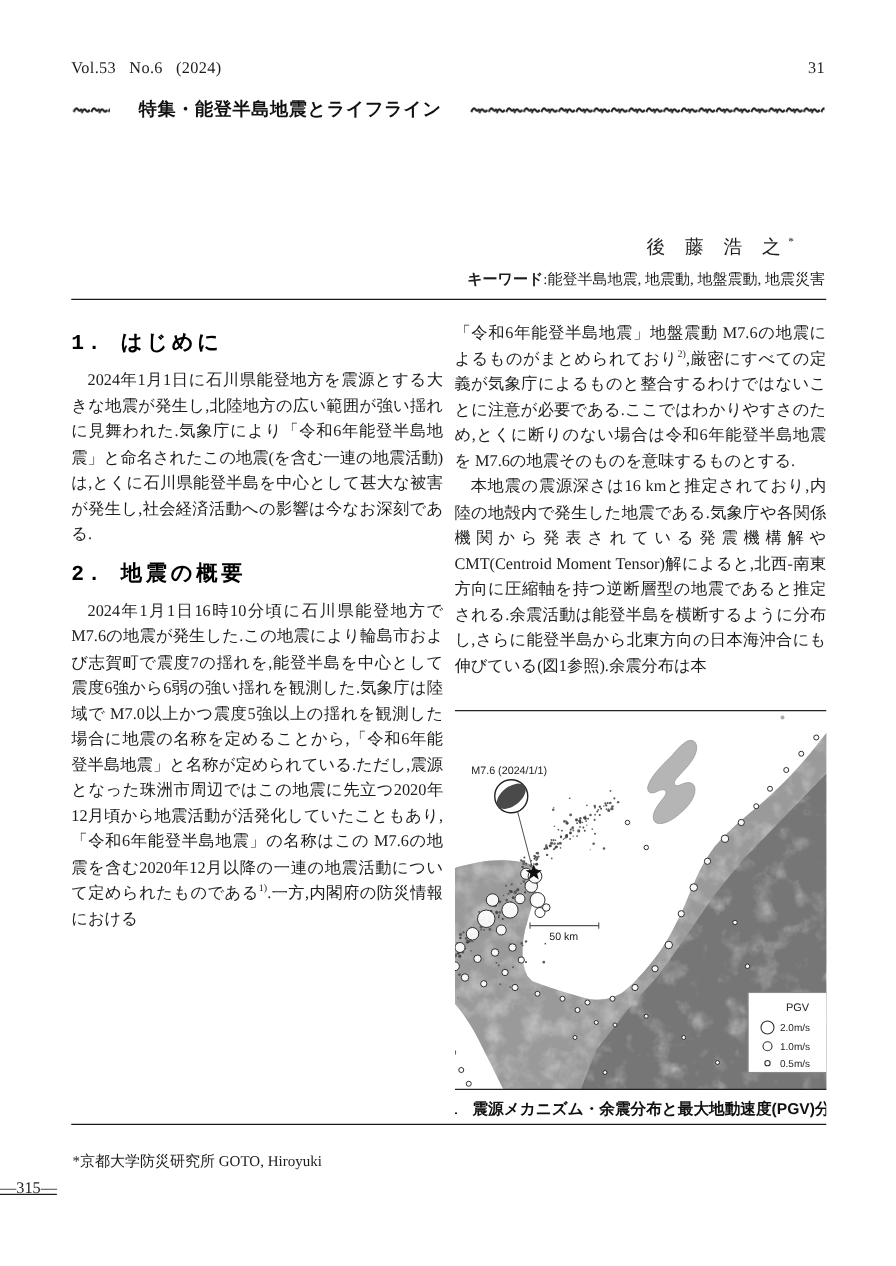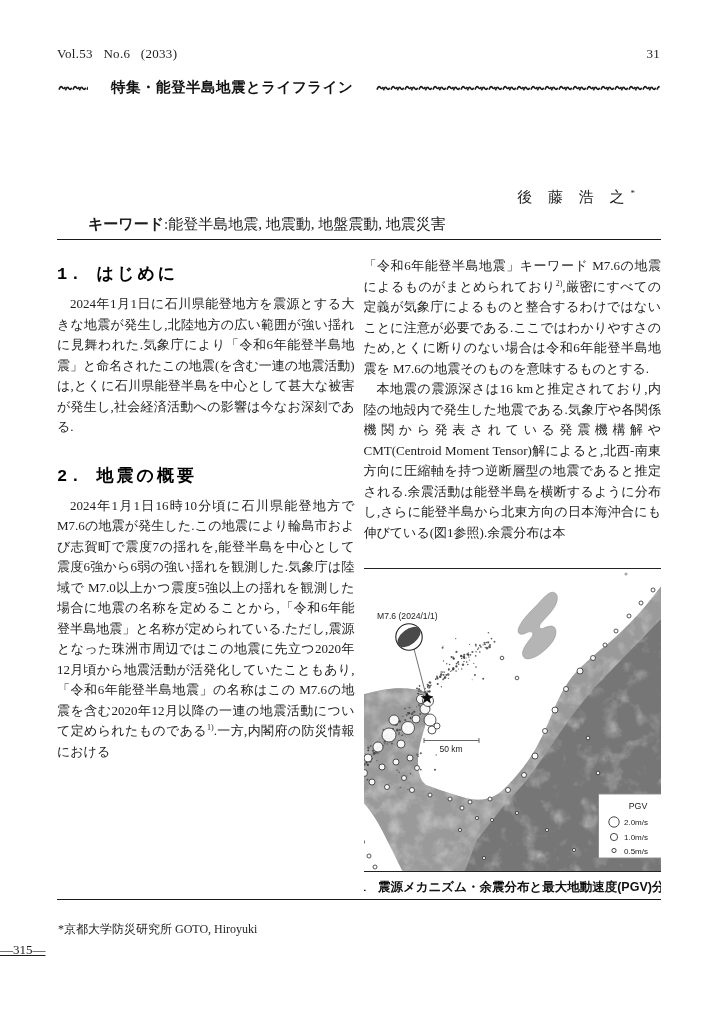--- a/index.html
+++ b/index.html
@@ -14,30 +14,30 @@
   .feature-row{position:absolute;top:78px;left:58px;right:57px;height:18px;display:flex;align-items:center;gap:23px;}
   .feature-label{font-family:"Liberation Sans","DejaVu Sans",sans-serif;font-weight:bold;font-size:14.5px;color:#111;white-space:nowrap;letter-spacing:.5px;}
   .wave{height:13px;display:block;}
   .wave-short{width:30px;flex:0 0 auto;}
   .wave-long{flex:1 1 auto;min-width:0;}
   
   .title{position:absolute;top:122px;left:0;width:100%;text-align:center;font-size:28px;font-weight:bold;letter-spacing:2px;margin:0;}
   .title .particle{font-size:18px;font-weight:bold;}
   .author-row{position:absolute;top:188px;right:82px;font-size:15px;letter-spacing:6px;}
   .author-row sup{font-size:9px;letter-spacing:0;}
-  .keywords{position:absolute;top:215px;left:88px;right:57px;font-size:15px;}
+  .keywords{position:absolute;top:215px;left:88px;right:57px;font-size:12px;text-align:right;}
   .kw-label{font-family:"Liberation Sans","DejaVu Sans",sans-serif;font-weight:bold;}
   .rule{position:absolute;top:239px;left:57px;width:604px;border:none;border-top:1.6px solid #1a1a1a;margin:0;}
   
   .columns{position:absolute;top:256px;left:57px;width:604px;height:648px;display:flex;gap:9px;}
   .col{width:297.5px;overflow:hidden;}
   .col p{margin:0;font-size:13px;line-height:20.5px;text-align:justify;}
   .col p.indent{text-indent:1em;}
   .col h2{font-family:Liberation Mono, monospace;font-size:17px;letter-spacing:3px;margin:6px 0 9px 0;color:#000000;}
-  .col h2.h2b{margin-top:26px;}
+  .col h2.h2b{margin-top:9px;}
   sup.fn{font-size:8px;line-height:0;}
   .rc-text{height:308px;overflow:hidden;}
   
   figure{margin:4px 0 0 -22px;padding:0;width:340px;}
   figure svg{display:block;}
   figcaption{margin-top:7px;padding-left:5px;font-family:"Liberation Sans","DejaVu Sans",sans-serif;font-weight:bold;font-size:12.5px;color:#111;white-space:nowrap;}
   figcaption .cap-label{margin-right:12px;}
   
   .footer-rule{position:absolute;top:899px;left:57px;width:604px;border:none;border-top:1.2px solid #1a1a1a;margin:0;}
   .footer-en{position:absolute;top:904px;left:58px;font-size:12.5px;word-spacing:2px;}
@@ -45,21 +45,21 @@
   .footer-page{position:absolute;top:942px;left:0;width:100%;text-align:left;font-size:13px;text-decoration:underline;}
   
   .svgtxt{font-family:"Liberation Sans","DejaVu Sans",sans-serif;fill:#222;}
 </style>
 </head>
 <body>
 
 <div class="page">
 
   <div class="header-row">
-    <span class="vol">Vol.53 No.6 (2033)</span>
+    <span class="vol">Vol.53 No.6 (2024)</span>
     <span>31</span>
   </div>
 
   <div class="feature-row">
     <svg class="wave wave-short" preserveAspectRatio="none">
       <defs>
         <pattern id="wv" width="14" height="13" patternUnits="userSpaceOnUse">
           <path d="M1,8.6 q1.7,-4.6 3.4,-2 q1.4,2.1 3,-0.6" stroke="#1c1c1c" stroke-width="1.7" fill="none"></path>
           <path d="M7.4,9.4 q1.7,-4.6 3.4,-2 q1.4,2.1 3,-0.6" stroke="#1c1c1c" stroke-width="1.7" fill="none"></path>
         </pattern>
@@ -83,21 +83,21 @@
 
     <div class="col">
       <h2>1. はじめに</h2>
       <p class="indent">2024年1月1日に石川県能登地方を震源とする大きな地震が発生し,北陸地方の広い範囲が強い揺れに見舞われた.気象庁により「令和6年能登半島地震」と命名されたこの地震(を含む一連の地震活動)は,とくに石川県能登半島を中心として甚大な被害が発生し,社会経済活動への影響は今なお深刻である.</p>
       <h2 class="h2b">2. 地震の概要</h2>
       <p class="indent"><span>2024年1月1日16時10分頃に石川県能登地方で M7.6の地震が発生した.この地震により輪島市および志賀町で震度7の揺れを,能登半島を中心として震度6強から6弱の強い揺れを観測した.気象庁は陸域で M7.0以上かつ震度5強以上の揺れを観測した場合に地震の名称を定めることから,「令和6年能登半島地震」と名称が定められている.ただし,震源となった珠洲市周辺ではこの地震に先立つ2020年12月頃から地震活動が活発化していたこともあり,「令和6年能登半島地震」の名称はこの M7.6の地震を含む2020年12月以降の一連の地震活動について定められたものである</span><sup class="fn">1)</sup><span>.一方,内閣府の防災情報における</span></p>
     </div>
 
     <div class="col">
       <div class="rc-text">
-        <p><span>「令和6年能登半島地震」キーワード M7.6の地震によるものがまとめられており</span><sup class="fn">2)</sup><span>,厳密にすべての定義が気象庁によるものと整合するわけではないことに注意が必要である.ここではわかりやすさのため,とくに断りのない場合は令和6年能登半島地震を M7.6の地震そのものを意味するものとする.</span></p>
+        <p><span>「令和6年能登半島地震」地盤震動 M7.6の地震によるものがまとめられており</span><sup class="fn">2)</sup><span>,厳密にすべての定義が気象庁によるものと整合するわけではないことに注意が必要である.ここではわかりやすさのため,とくに断りのない場合は令和6年能登半島地震を M7.6の地震そのものを意味するものとする.</span></p>
         <p class="indent">本地震の震源深さは16 kmと推定されており,内陸の地殻内で発生した地震である.気象庁や各関係機関から発表されている発震機構解や CMT(Centroid Moment Tensor)解によると,北西-南東方向に圧縮軸を持つ逆断層型の地震であると推定される.余震活動は能登半島を横断するように分布し,さらに能登半島から北東方向の日本海沖合にも伸びている(図1参照).余震分布は本</p>
       </div>
 
       <figure>
         <svg id="map-svg" width="340" height="304" viewBox="0 0 340 304">
           <defs>
             <filter id="terr" x="-5%" y="-5%" width="110%" height="110%">
               <feTurbulence type="fractalNoise" baseFrequency="0.065" numOctaves="4" seed="11" result="t"></feTurbulence>
               <feColorMatrix in="t" type="matrix" values="0 0 0 0 0.32  0 0 0 0 0.32  0 0 0 0 0.32  1.3 1.3 1.3 0 -1.15" result="n"></feColorMatrix>
               <feComposite in="n" in2="SourceGraphic" operator="in"></feComposite>

